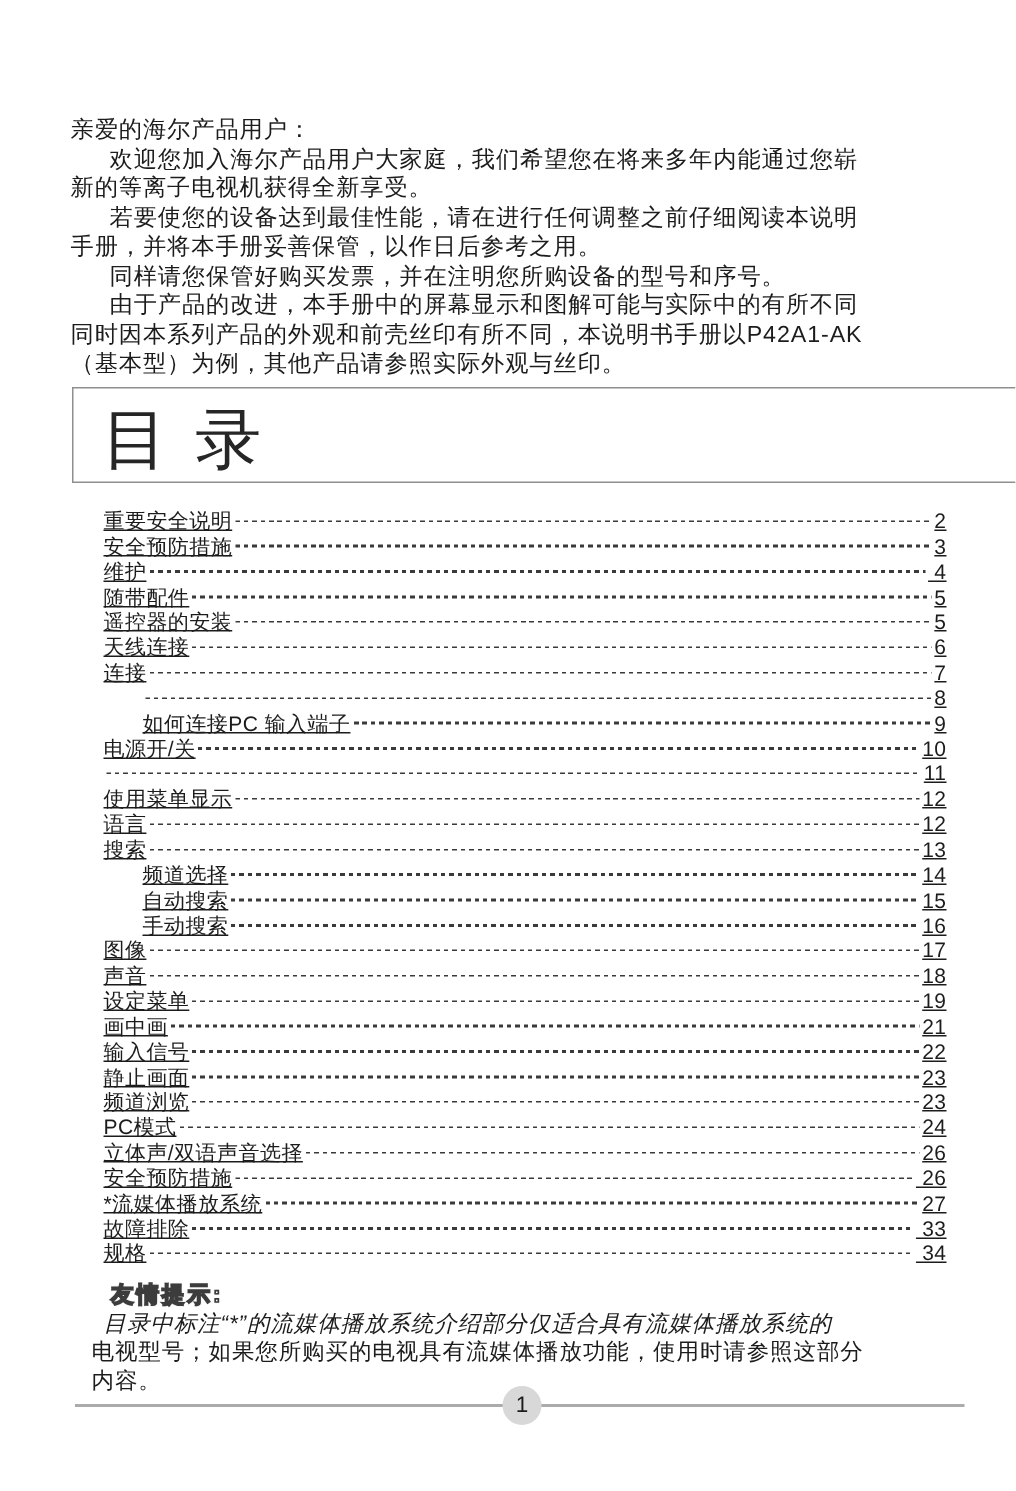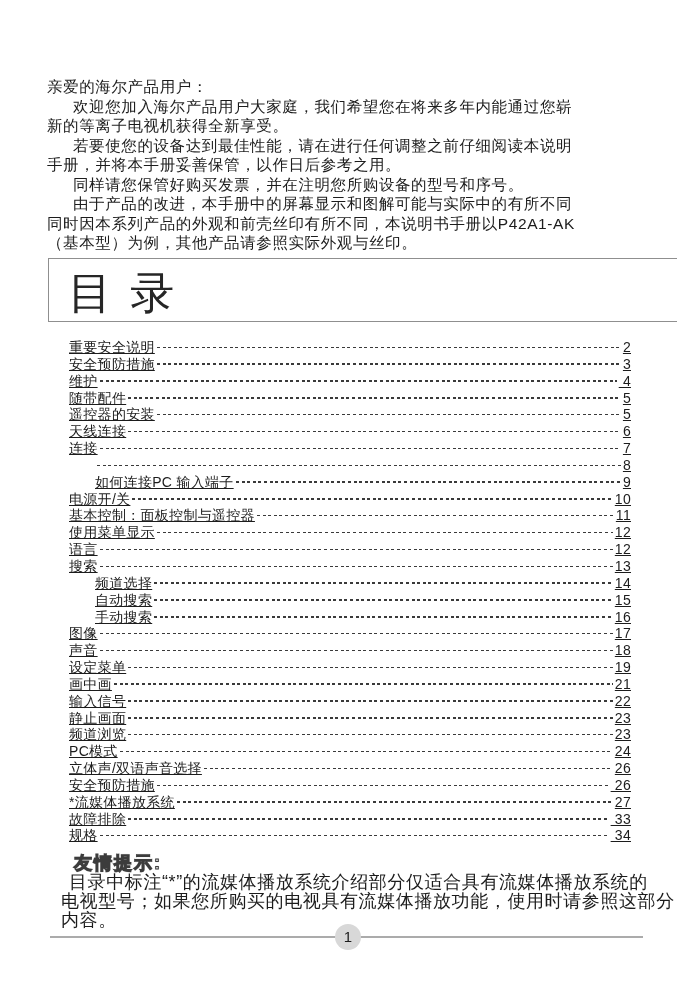--- a/index.html
+++ b/index.html
@@ -35,29 +35,29 @@
   .toc-label { white-space:nowrap; }
   .toc-leader {
     flex:1; height:1.4px; position:relative; top:-4px; margin:0 2px;
     background:repeating-linear-gradient(90deg,#3a3a3a 0 3px,transparent 3px 5.6px);
   }
   .toc-page { white-space:pre; }
 
   
   .note {
     position:absolute; left:61px; top:854px; width:574px;
-    font-size:18px; line-height:19px; letter-spacing:0.6px;
+    font-size:15px; line-height:19px; letter-spacing:0.6px;
   }
   .note-heading {
     margin-left:13px; font-weight:bold; color:#ffffff;
     -webkit-text-stroke:1.1px #3c3c3c; letter-spacing:2px;
     text-shadow:0 0 1px #3c3c3c;
   }
   .note-line { white-space:nowrap; }
-  .note-line.first { padding-left:8px; }
+  .note-line.first { padding-left:8px;font-style:italic; }
 
   
   .footer-rule { position:absolute; left:50px; top:936px; width:593px; height:2px; background:#ababab; }
   .page-badge {
     position:absolute; left:335px; top:924px; width:26px; height:26px;
     border-radius:50%; background:#d8d8d8; color:#1c1c1c;
     font-size:15px; text-align:center; line-height:26px;
   }
 </style>
 </head>
@@ -125,21 +125,20 @@
         <span class="toc-label">如何连接PC 输入端子</span>
         <span class="toc-leader"></span>
         <span class="toc-page">9</span>
       </div>
       <div class="toc-row">
         <span class="toc-label">电源开/关</span>
         <span class="toc-leader"></span>
         <span class="toc-page">10</span>
       </div>
       <div class="toc-row">
-        <span class="toc-label">基本控制：面板控制与遥控器</span>
         <span class="toc-leader"></span>
         <span class="toc-page">11</span>
       </div>
       <div class="toc-row">
         <span class="toc-label">使用菜单显示</span>
         <span class="toc-leader"></span>
         <span class="toc-page">12</span>
       </div>
       <div class="toc-row">
         <span class="toc-label">语言</span>

